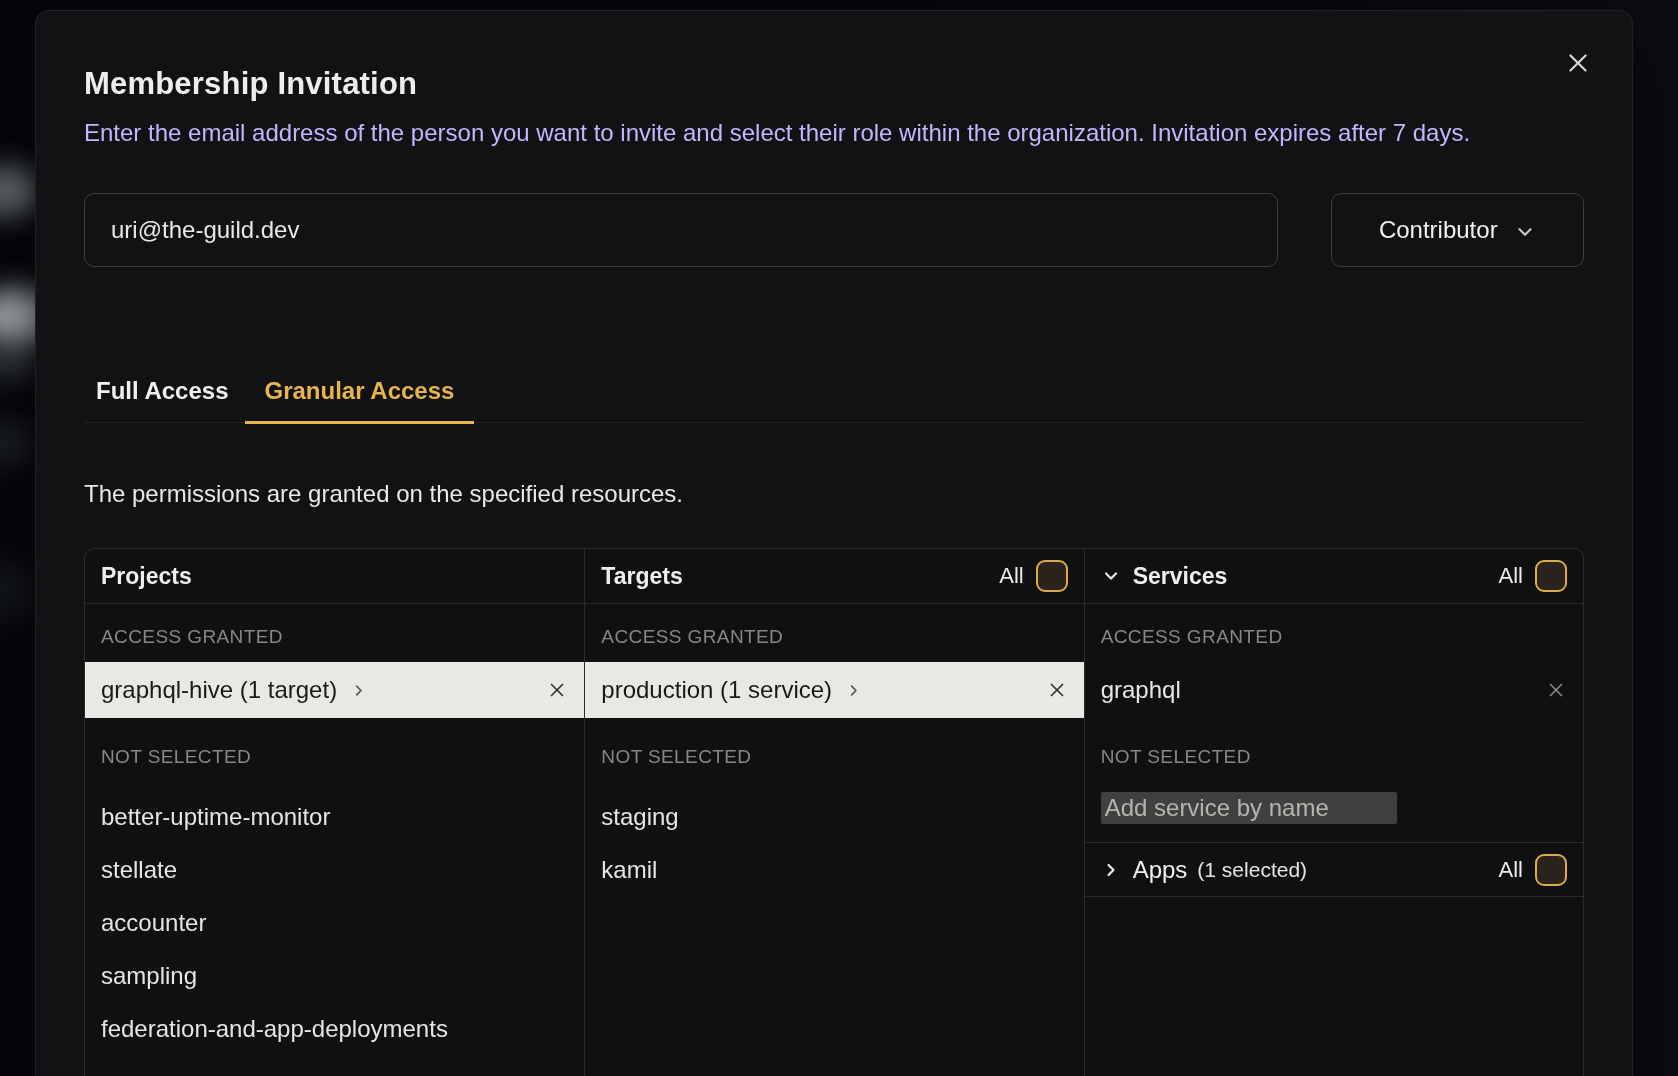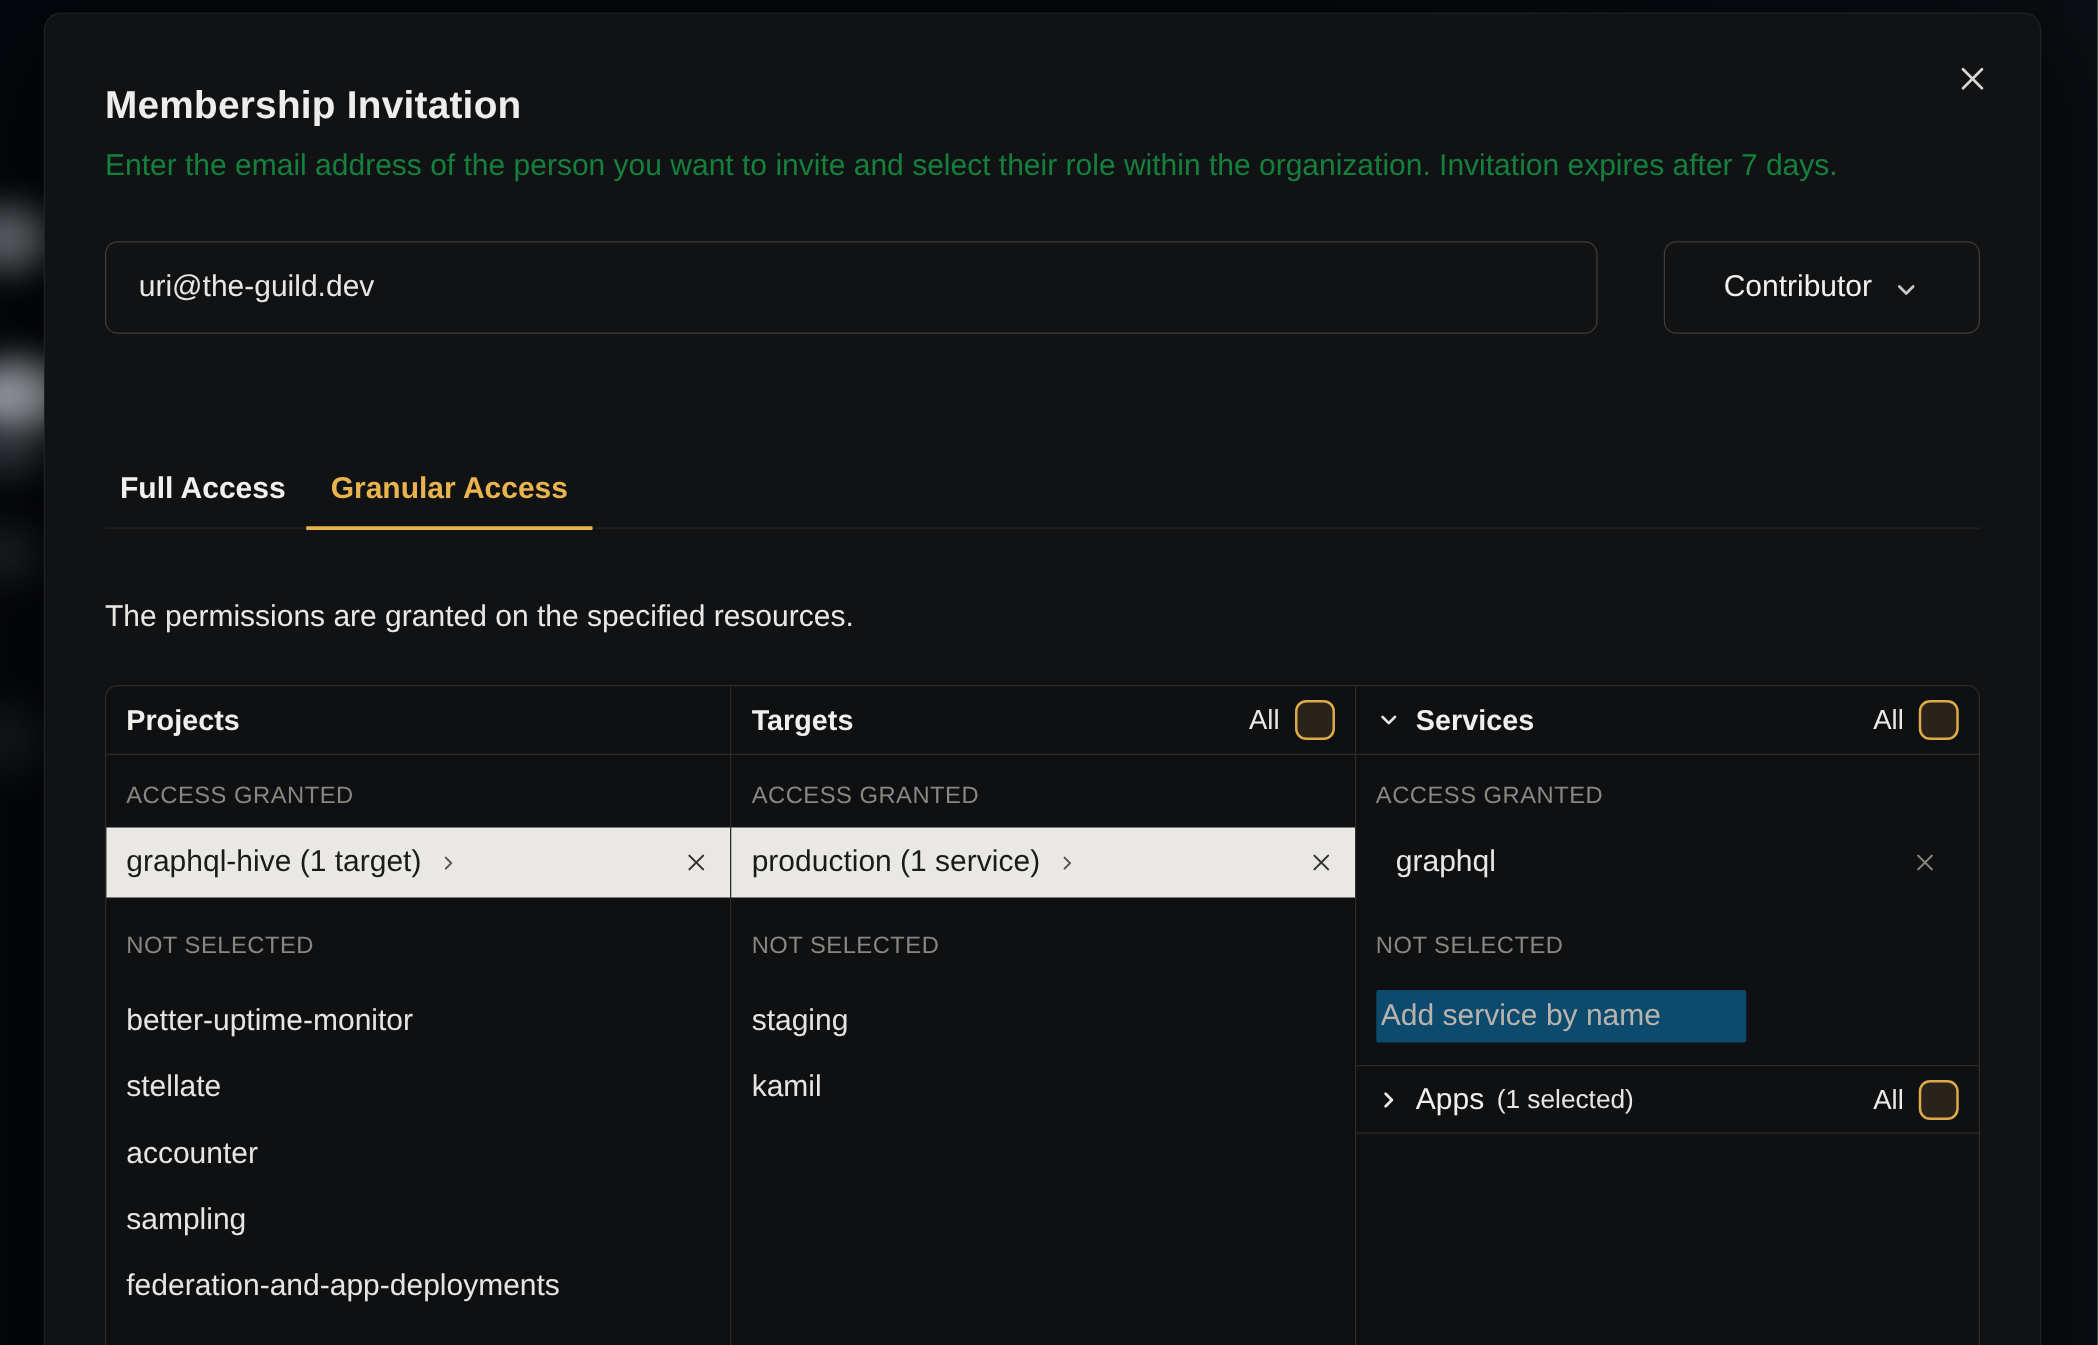--- a/index.html
+++ b/index.html
@@ -24,21 +24,21 @@
     border-radius:14px;
     padding:0 48px;
     box-shadow:0 30px 80px rgba(0,0,0,0.65);
   }
   .close-btn {
     position:absolute; top:36px; right:38px; width:32px; height:32px;
     background:none; border:0; color:#d8d6d2; cursor:pointer;
     display:flex; align-items:center; justify-content:center;
   }
   h1.title { margin-top:54px; font-size:31px; line-height:37px; font-weight:700; color:#ededeb; letter-spacing:.2px; }
-  p.desc { margin-top:12px; font-size:24px; line-height:38px; color:#15803d; max-width:1502px; }
+  p.desc { margin-top:12px; font-size:24px; line-height:38px; color:#c4b5fd; max-width:1502px; }
 
   .form-row { display:flex; margin-top:41px; gap:53px;border-radius:15px; }
   input.email {
     width:1196px; height:74px; background:transparent;
     border:1px solid #3e3d3a; border-radius:10px;
     color:#e8e7e4; font-size:24px; padding:0 26px;
     font-family:inherit; outline:none;
   }
   button.role {
     width:254px; height:74px; display:flex; align-items:center; justify-content:center; gap:16px;
@@ -81,30 +81,30 @@
   }
   .section-label.ns { padding:28px 16px 22px; }
   .sel-row {
     height:56px; flex:0 0 56px; background:#e9e8e4; display:flex; align-items:center;
     padding:0 16px; font-size:24px; color:#1a1a18; cursor:pointer; white-space:nowrap;
   }
   .sel-row .chev { margin-left:14px; color:#55534f; display:flex; }
   .row-x { margin-left:auto; display:flex; cursor:pointer; background:none; border:0; color:#33322f; padding:0; }
   .svc-row {
     height:56px; flex:0 0 56px; display:flex; align-items:center;
-    padding:0 32px; font-size:24px; color:#e8e7e4; white-space:nowrap;gap:32px;
+    padding:0 16px; font-size:24px; color:#e8e7e4; white-space:nowrap;gap:32px;
   }
   .svc-row .row-x { color:#8b8780; }
   .item {
     height:53px; flex:0 0 53px; display:flex; align-items:center; padding:0 16px;
     font-size:24px; color:#e6e5e2; cursor:pointer; white-space:nowrap;
   }
   input.add-input {
-    margin:2px 16px 0; width:296px; height:42px;
-    background:#0c4a6e; border:none; border-radius:2px;
+    margin:2px 16px 0; width:296px; height:32px;
+    background:#404040; border:none; border-radius:2px;
     color:#b8b4ad; font-size:24px; padding:0 4px; font-family:inherit; outline:none;
   }
   input.add-input::placeholder { color:#b8b4ad; opacity:1; }
   .apps-row {
     margin-top:18px; height:55px; flex:0 0 55px;
     border-top:1px solid #2b2b29; border-bottom:1px solid #2b2b29;
     display:flex; align-items:center; padding:0 16px; cursor:pointer;
   }
   .apps-row .chev { display:flex; color:#e8e7e4; margin-right:12px; }
   .apps-title { font-size:24px; font-weight:400; color:#f0efec; }

